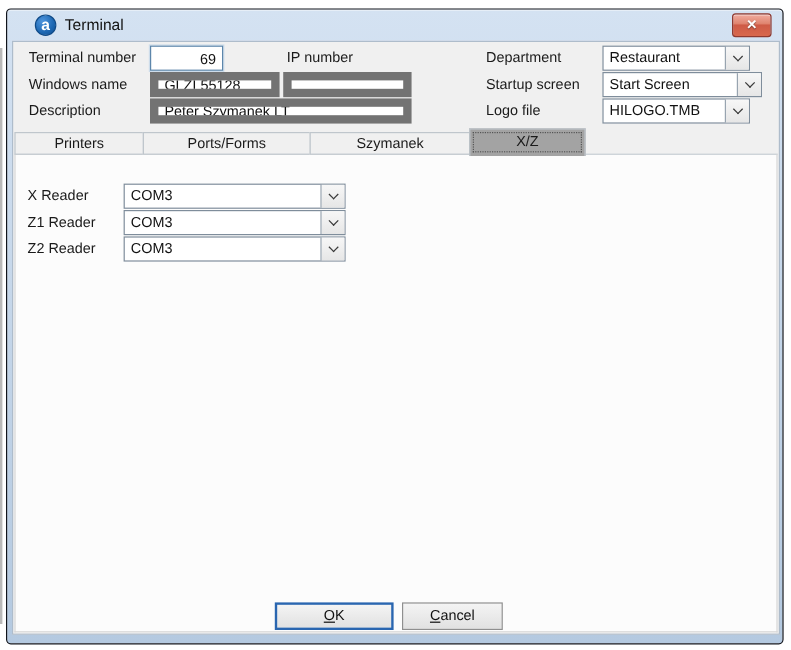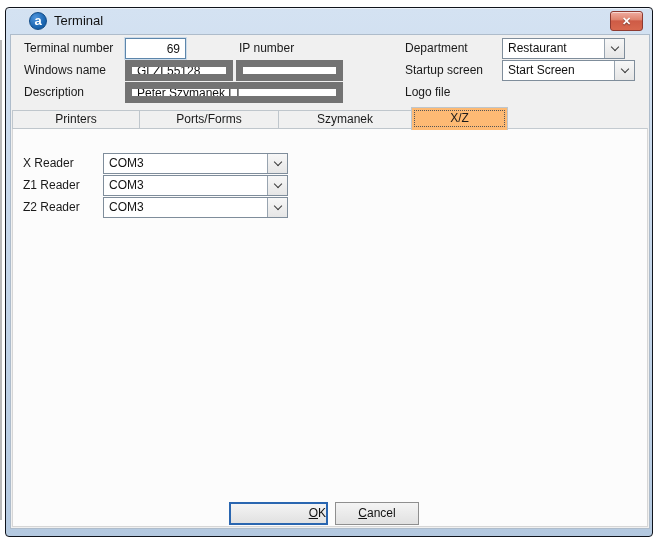--- a/index.html
+++ b/index.html
@@ -57,34 +57,34 @@
 
   
   .tabs { position:absolute; left:1px; top:74px; height:20px; display:flex; z-index:3; }
   .tab {
     height:19px; margin-top:1px; background:#f0f0f0;
     border:1px solid #bfc6cc; margin-left:-1px;
     font-size:12px; color:#1a1a1a; text-align:center; line-height:17px; cursor:default;
   }
   .tab:first-child { margin-left:0; }
   .tab.active {
-    margin-top:-2px; height:23px; background:#fdba74; border-bottom:none;
+    margin-top:-2px; height:23px; background:#a3a3a3; border-bottom:none;
     line-height:20px; outline:1px dotted #555; outline-offset:-4px; z-index:4;
   }
 
   .tabpage { position:absolute; left:1px; top:93px; width:636px; height:399px; background:#fcfcfc; border:1px solid #d6d6d6; border-top:1px solid #c3cad0; z-index:1; }
 
   
   .btn {
     position:absolute; height:23px; background:linear-gradient(#f4f4f4,#e1e1e1);
     border:1px solid #8f8f8f; font-size:12px; color:#111; cursor:default;
   }
   .btn .btn-label { display:block; text-align:center; line-height:20px; }
   .btn.default { border:2px solid #2a66b0; }
-  .btn.default .btn-label { line-height:18px;text-align:right; }
+  .btn.default .btn-label { line-height:18px; }
   .btn-label::first-letter { text-decoration:underline; }
 </style>
 </head>
 <body>
 
 <div class="screen">
   <div class="artifact-line"></div>
 
   <div class="window">
 
@@ -119,23 +119,29 @@
 
       <div class="lbl" style="left:394px; top:25px;">Startup screen</div>
       <div class="combo" style="left:491px; top:25px; width:133px;">
         <div class="val">Start Screen</div>
         <div class="chev">
             <i></i>
           </div>
       </div>
 
       <div class="lbl" style="left:394px; top:47px;">Logo file</div>
+      <div class="combo" style="left:491px; top:47px; width:123px;">
+        <div class="val">HILOGO.TMB</div>
+        <div class="chev">
+            <i></i>
+          </div>
+      </div>
 
       <div class="tabs">
-        <div class="tab" style="width:128px;">Printers</div>
+        <div class="tab" style="width:108px;">Printers</div>
         <div class="tab" style="width:140px;">Ports/Forms</div>
         <div class="tab" style="width:134px;">Szymanek</div>
         <div class="tab active" style="width:97px;">X/Z</div>
       </div>
 
       <div class="tabpage">
 
         <div class="lbl" style="left:10px; top:24px;">X Reader</div>
         <div class="combo" style="left:90px; top:24px; width:185px;">
           <div class="val">COM3</div>

